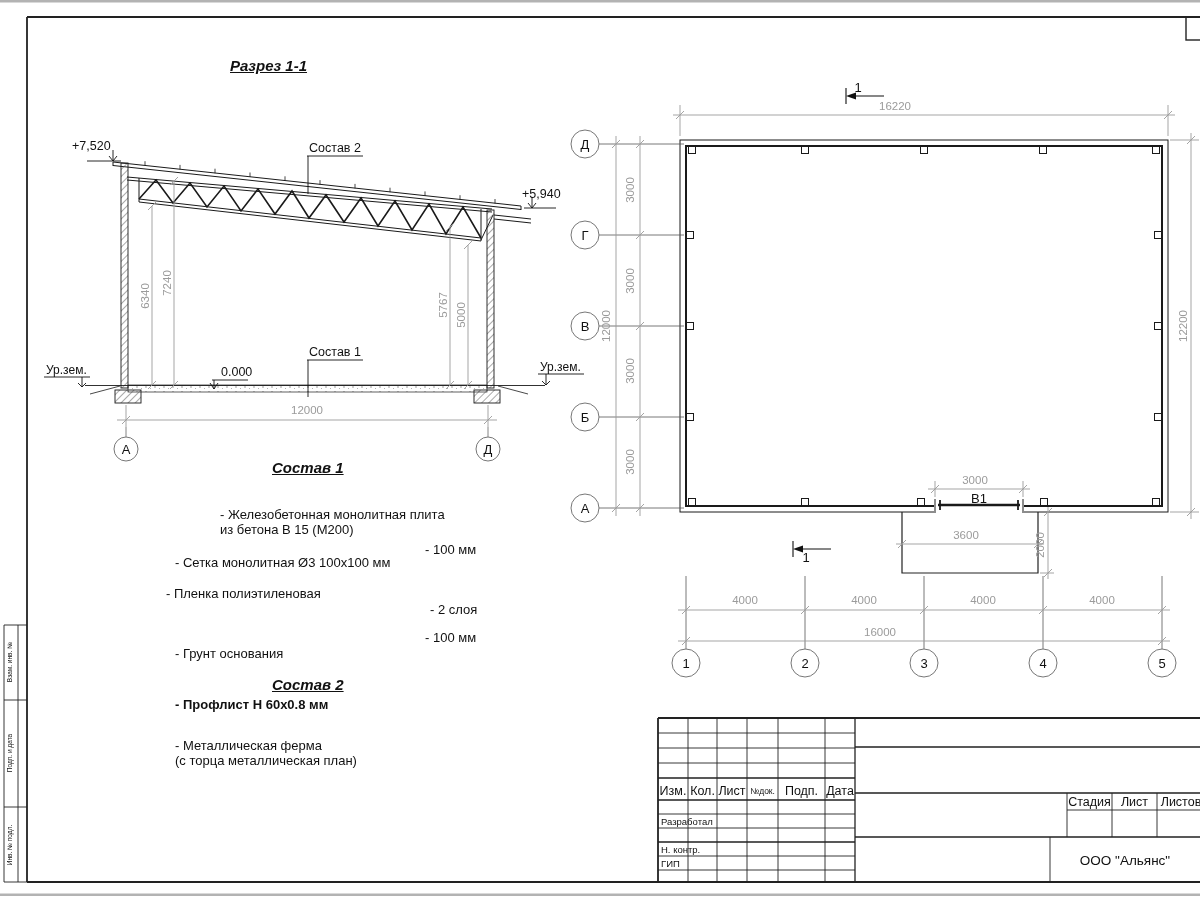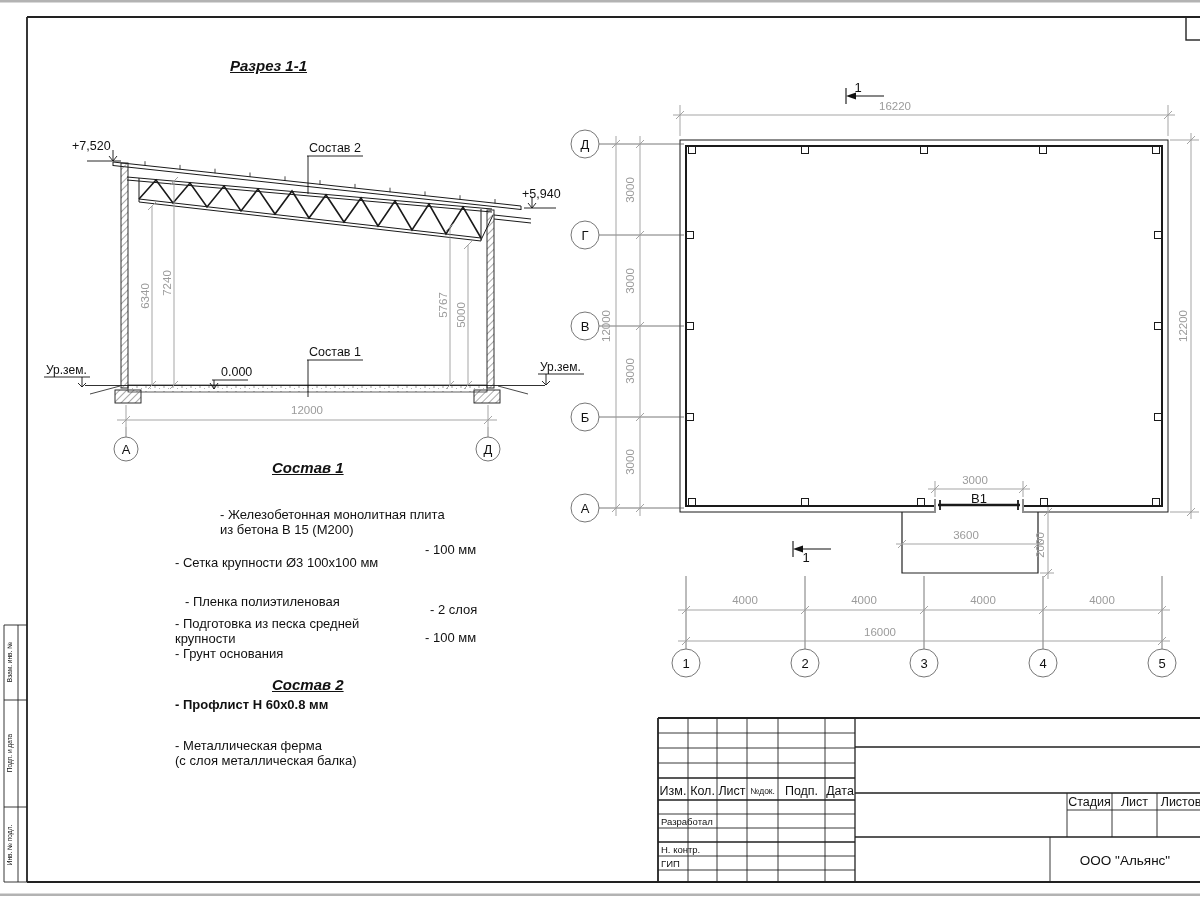--- a/index.html
+++ b/index.html
@@ -248,26 +248,24 @@
     <text x="1125" y="865" font-size="13.5" text-anchor="middle">ООО "Альянс"</text>
   </g>
 </svg>
 
   <div class="abs vtitle" style="left:230px;top:57px;width:165px;">Разрез 1-1</div>
 
   <div class="abs vtitle" style="left:272px;top:459px;width:160px;">Состав 1</div>
   <div class="abs li" style="left:175px;top:507px;margin-left:45px;">- Железобетонная  монолитная плита
   из бетона В 15 (М200)</div>
   <div class="abs li" style="left:425px;top:542px;">- 100 мм</div>
-  <div class="abs li" style="left:175px;top:555px;">- Сетка крупности Ø3 100х100 мм</div>
-  <div class="abs li" style="left:185px;top:586px;margin-top:8px;">- Пленка полиэтиленовая</div>
+  <div class="abs li" style="left:175px;top:555px;">- Сетка монолитная Ø3 100х100 мм</div>
+  <div class="abs li" style="left:166px;top:586px;">- Пленка полиэтиленовая</div>
   <div class="abs li" style="left:430px;top:586px;margin-top:16px;">- 2 слоя</div>
-  <div class="abs li" style="left:175px;top:616px;">- Подготовка из песка средней
-  крупности</div>
   <div class="abs li" style="left:425px;top:630px;">- 100 мм</div>
   <div class="abs li" style="left:175px;top:646px;">- Грунт основания</div>
 
   <div class="abs vtitle" style="left:272px;top:676px;width:160px;">Состав 2</div>
   <div class="abs li" style="left:175px;top:697px;font-weight:bold;">- Профлист Н 60х0.8 мм</div>
   <div class="abs li" style="left:175px;top:738px;">- Металлическая ферма
-  (с слоя металлическая балка)</div>
+  (с торца металлическая план)</div>
 
 </div>
 
 </body></html>

